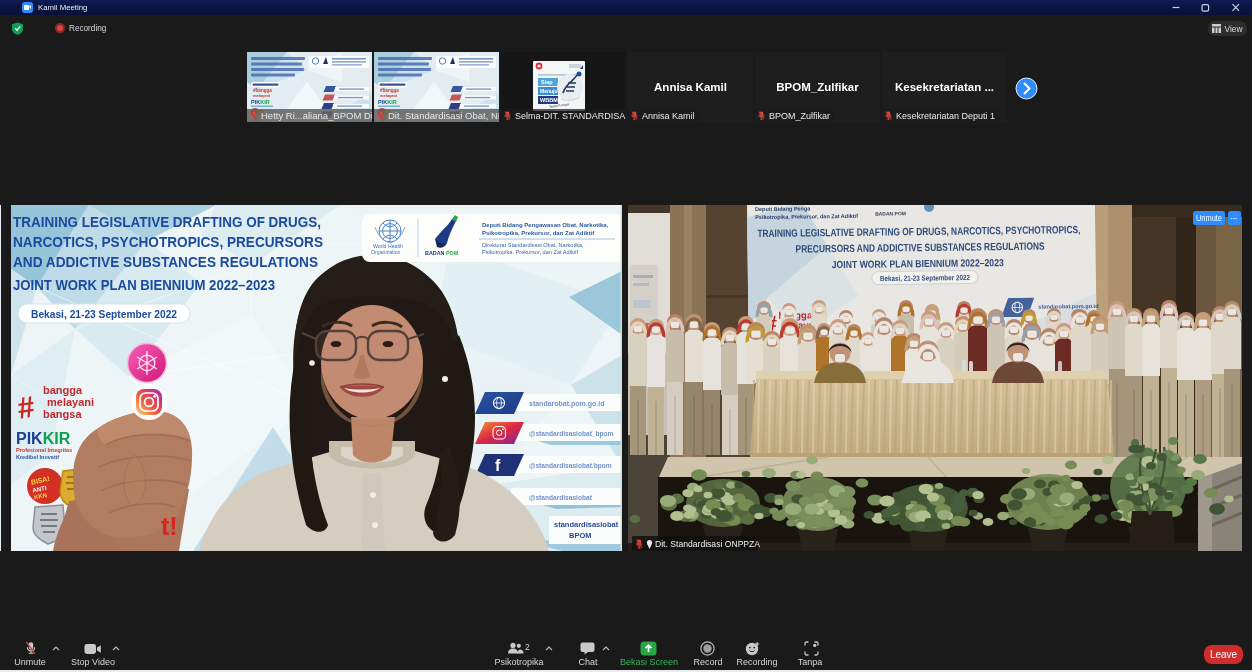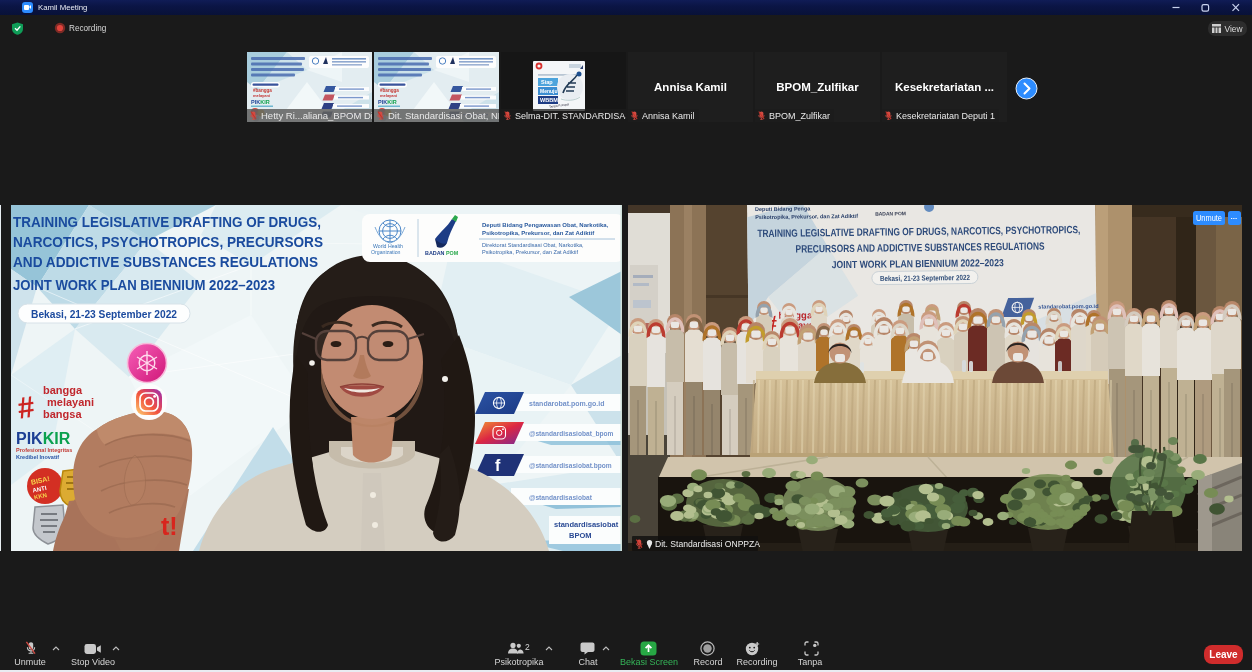--- a/index.html
+++ b/index.html
@@ -13,21 +13,21 @@
 .tname{position:absolute;left:0;bottom:0;height:13px;display:flex;align-items:center;padding:0 4px 0 3px;background:rgba(28,28,28,0.75);color:#e8e8e8;font-size:9px;white-space:nowrap}
 .tname.lt{background:rgba(95,95,95,0.85);width:125px;font-size:9.5px}
 .cname{position:absolute;left:0;top:0;width:100%;height:100%;display:flex;align-items:center;justify-content:center;color:#fff;font-weight:bold;font-size:11.5px}
 .micico{display:inline-block;width:7px;height:9px;margin-right:4px;flex:0 0 auto}
 #recrow{position:absolute;left:0;top:15px;width:1252px;height:26px}
 #viewbtn{position:absolute;right:5px;top:21px;width:39px;height:15px;background:#2d2d2d;border-radius:7px;color:#dedede;font-size:8.4px;display:flex;align-items:center;justify-content:center}
 .vtile{position:absolute;top:205px;height:346px;overflow:hidden}
 #toolbar{position:absolute;left:0;top:638px;width:1252px;height:31px;background:#1a1a1a}
 .tbl{position:absolute;top:19px;font-size:9px;color:#d6d6d6;text-align:center;white-space:nowrap}
 .tbl.green{color:#35b558}
-#leave{position:absolute;left:1204px;top:645px;width:39px;height:19px;background:#d02c2c;border-radius:8px;color:#fff;font-size:10px;font-weight:bold;display:flex;align-items:center;justify-content:center}
+#leave{position:absolute;left:1204px;top:645px;width:39px;height:19px;background:#d02c2c;border-radius:8px;color:#fff;font-size:10px;font-weight:normal;display:flex;align-items:center;justify-content:center}
 #botline{position:absolute;left:0;top:670px;width:1252px;height:2px;background:#e9ecf2}
 </style></head><body>
 <div id="page">
 
 <div id="titlebar">
  <div class="zicon"></div>
       <div class="t">Kamil Meeting</div>
  <svg class="abs" style="left:1168px;top:0" width="16" height="15">
         <line x1="4.5" y1="7.5" x2="11.5" y2="7.5" stroke="#c9d2ee" stroke-width="1.2"></line>
       </svg>

